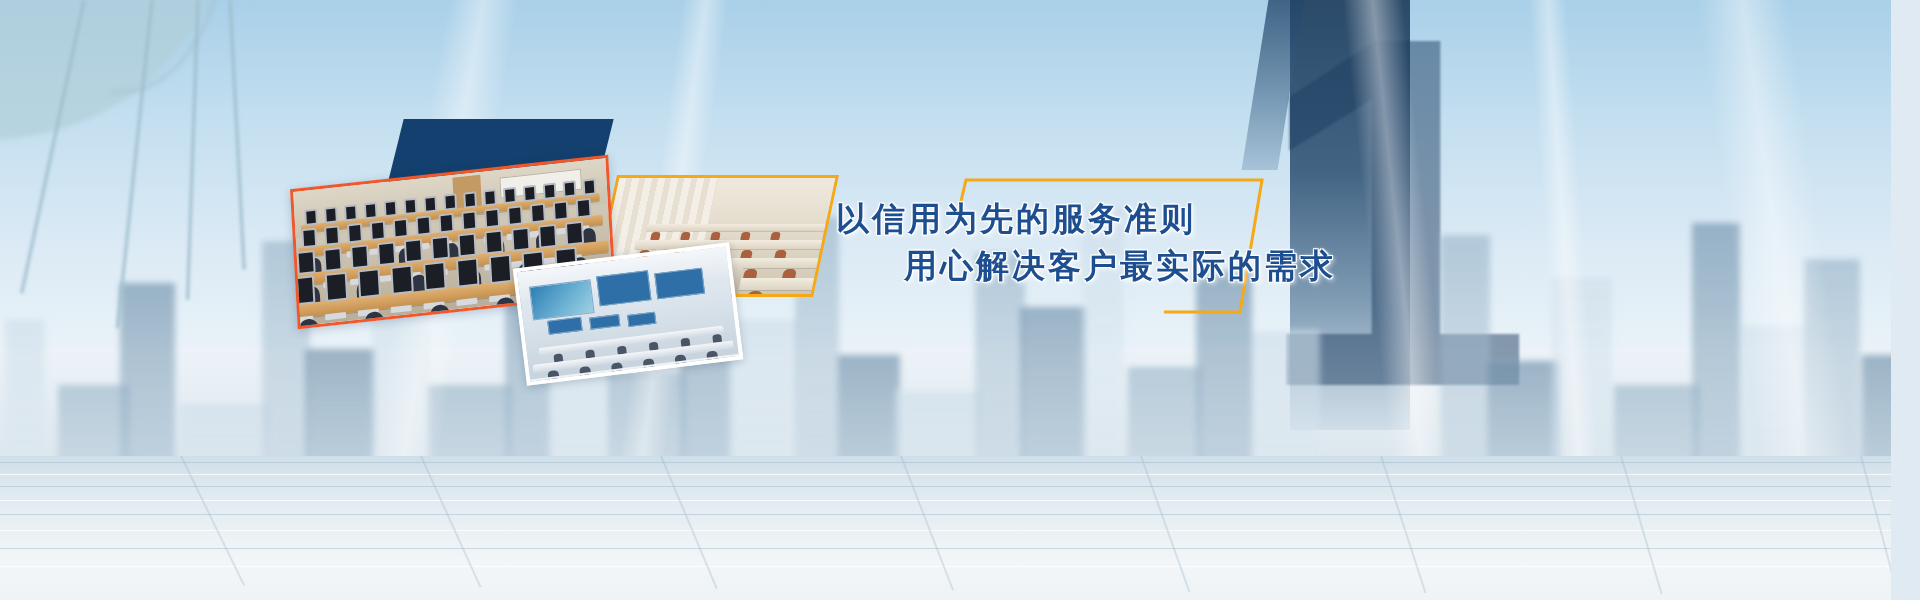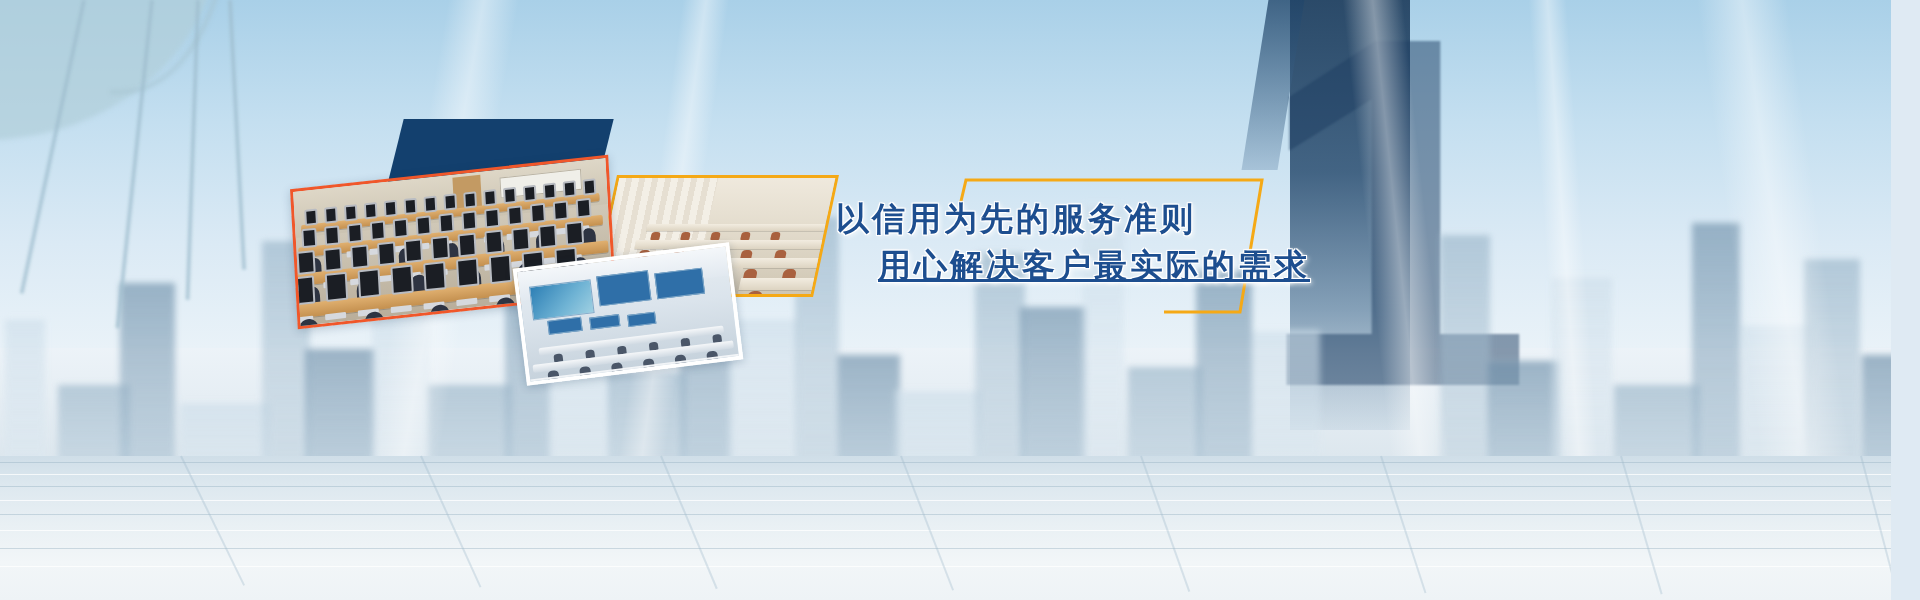--- a/index.html
+++ b/index.html
@@ -187,21 +187,21 @@
     letter-spacing:3px;
     line-height:1.42;
     text-shadow:
        0 0 2px #ffffff, 0 0 3px #ffffff,
        1px 1px 0 #ffffff, -1px 1px 0 #ffffff,
        1px -1px 0 #ffffff, -1px -1px 0 #ffffff,
        2px 2px 5px rgba(255,255,255,.85);
   }
   .line { font-size:33px; white-space:nowrap; }
   .line1 { margin-left:0; }
-  .line2 { margin-left:42px;text-decoration:underline; }
+  .line2 { margin-left:68px; }
 </style>
 </head>
 <body>
 
 <div class="banner">
 
   <div class="sky"></div>
 
   <div class="numeral-tower"></div>
   <div class="numeral-tower thin"></div>

